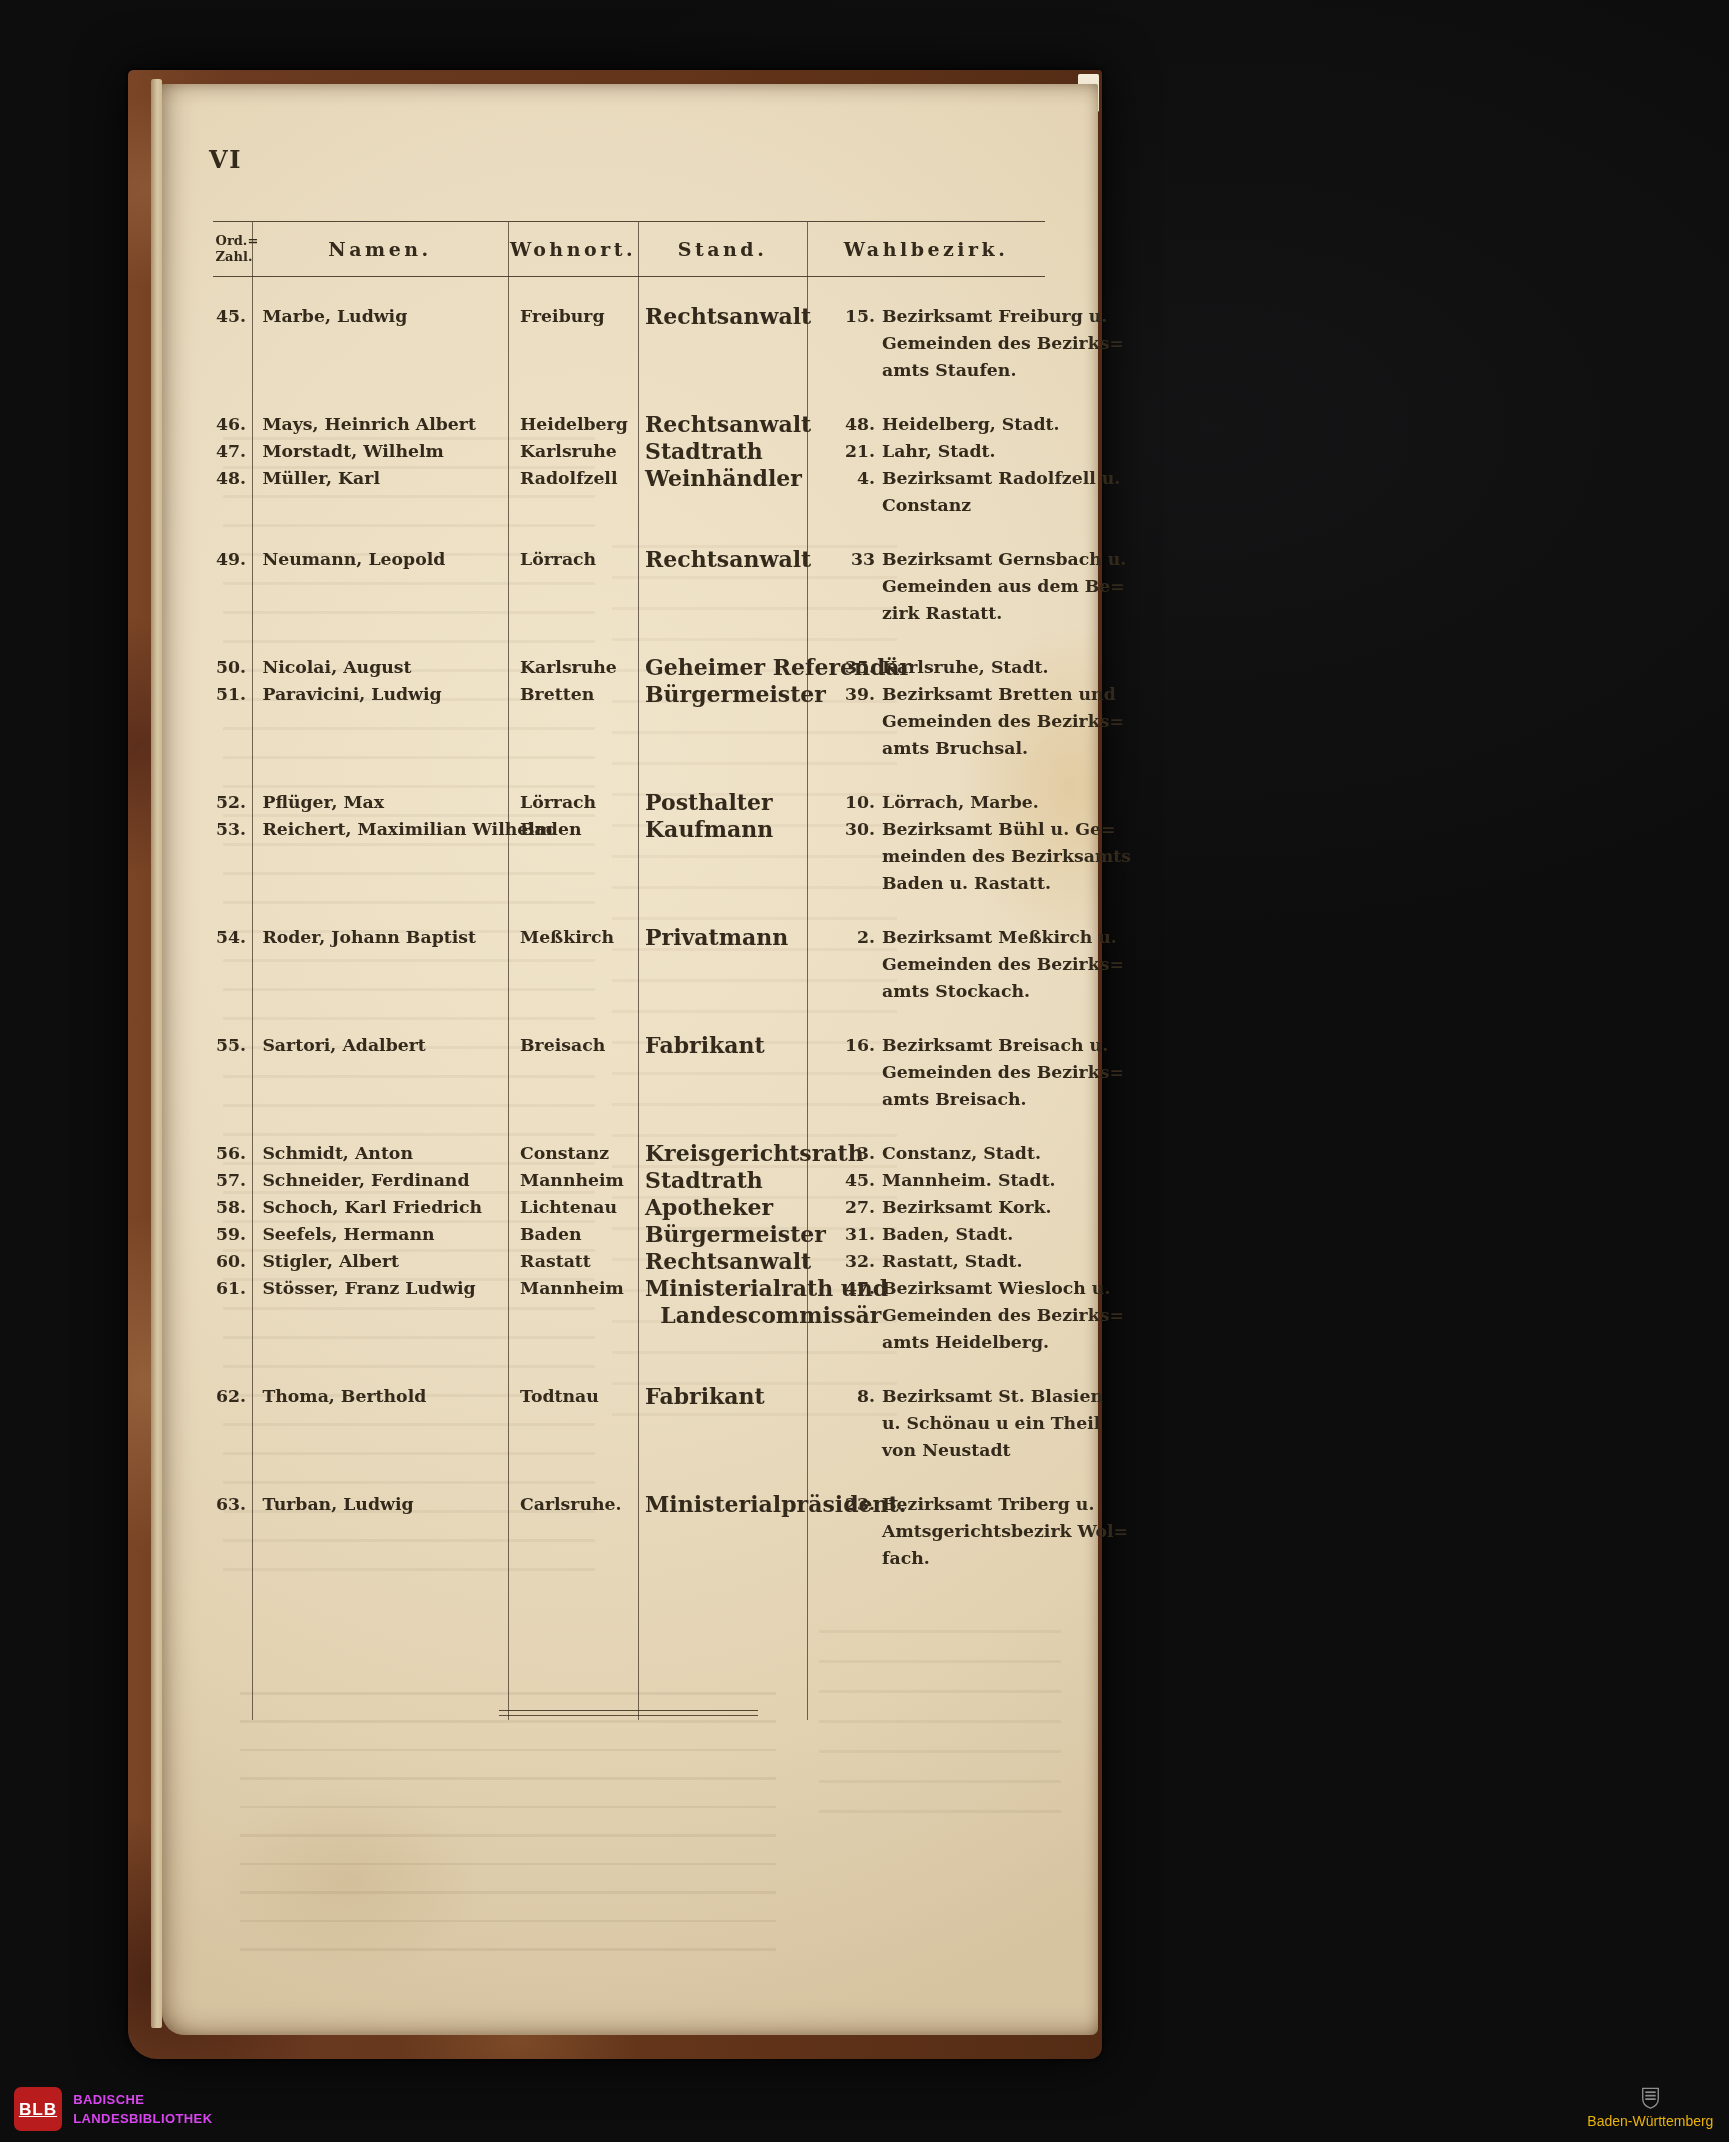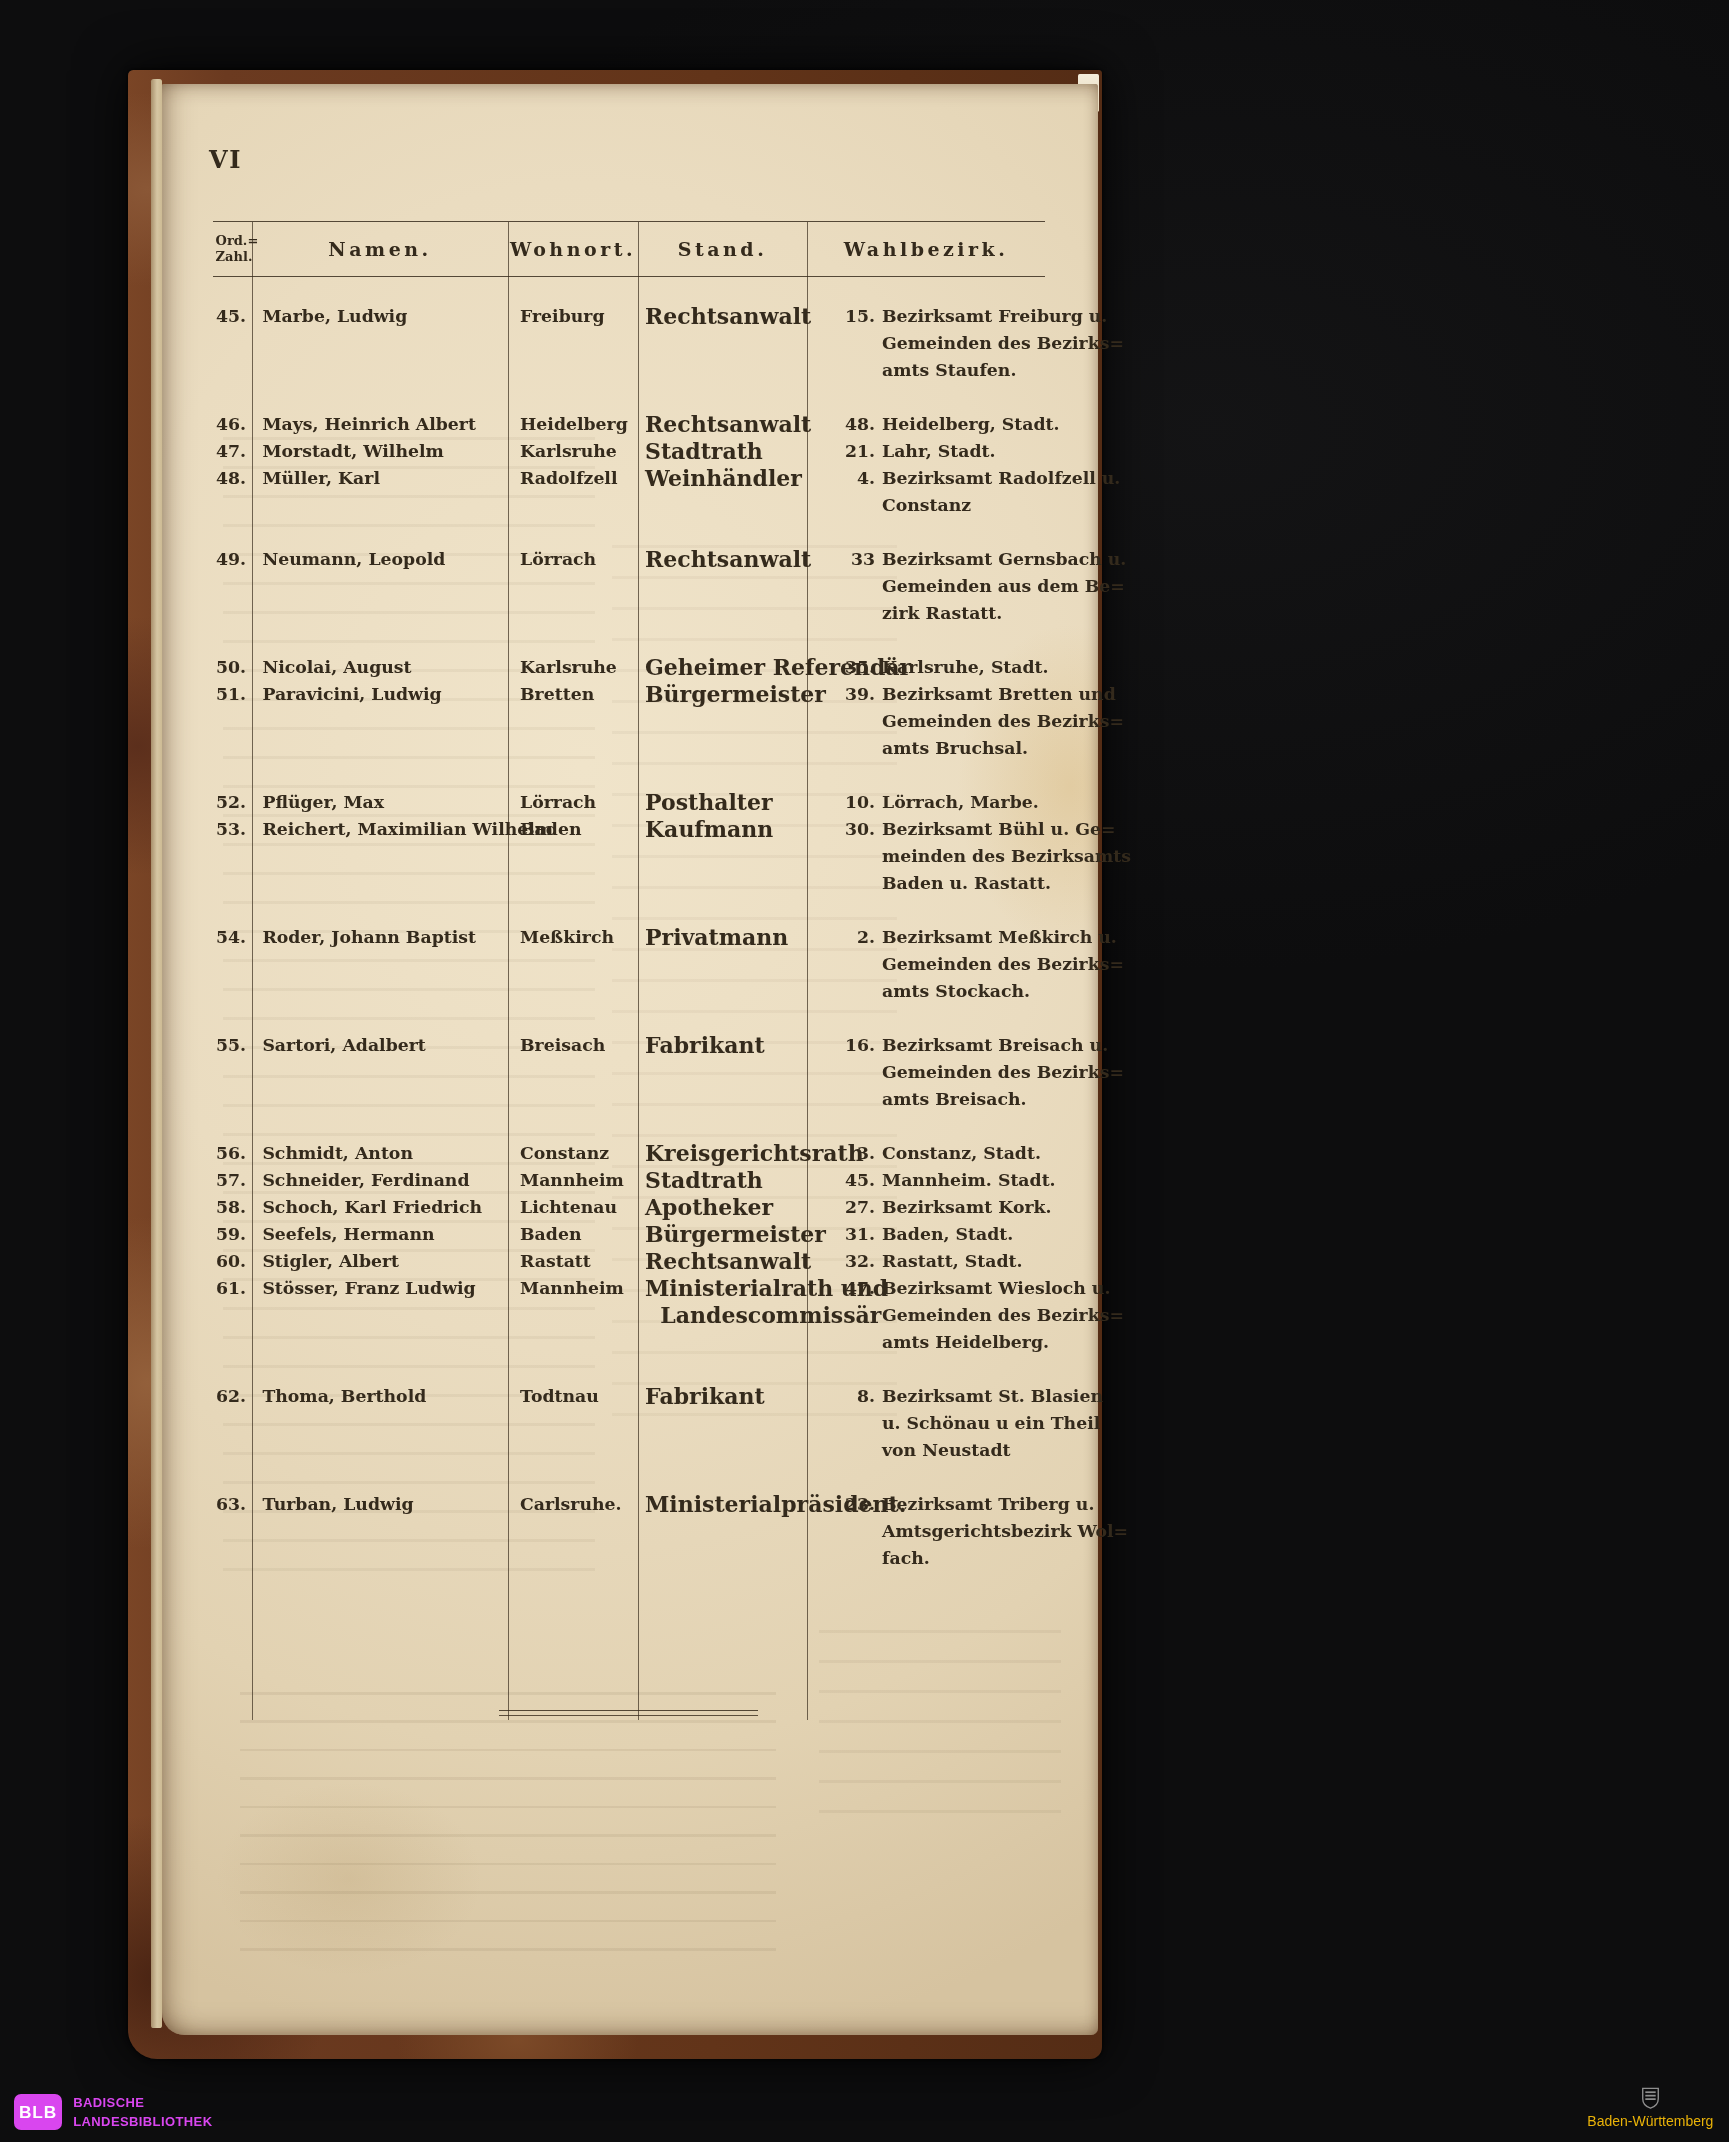--- a/index.html
+++ b/index.html
@@ -87,23 +87,23 @@
   .c-wb{display:flex;align-items:flex-start;}
   .wb-num{width:36px;text-align:right;flex:none;padding-left:32px;}
   .wb-text{flex:1;padding-left:7px;white-space:pre;}
 
   .end-rule{position:absolute;left:286px;bottom:4.3px;width:259px;height:3.5px;
     border-top:1.7px solid rgba(58,46,30,.85);border-bottom:0.9px solid rgba(58,46,30,.8);}
 
   
   .blb{position:absolute;left:14px;bottom:12px;display:flex;align-items:center;gap:11.2px;
     font-family:"Liberation Sans", sans-serif;}
-  .blb-badge{width:48px;height:36px;border-radius:7px;background:#d946ef;
+  .blb-badge{width:48px;height:44px;border-radius:7px;background:#b91c1c;
     display:flex;align-items:center;justify-content:center;
-    color:#fff;font-weight:bold;font-size:17.3px;letter-spacing:0.9px;}
+    color:#fff;font-weight:bold;font-size:17.3px;letter-spacing:0.9px;text-decoration:underline;}
   .blb-text{color:#d946ef;font-size:13px;font-weight:bold;line-height:19px;letter-spacing:0.4px;}
 
   .bw{position:absolute;right:15.6px;bottom:14px;text-align:right;
     font-family:"Liberation Sans", sans-serif;color:#eab308;font-size:14px;}
   .bw svg{display:block;margin:0 auto 3.5px auto;}
 </style>
 </head>
 <body>
 
 <div class="book">

